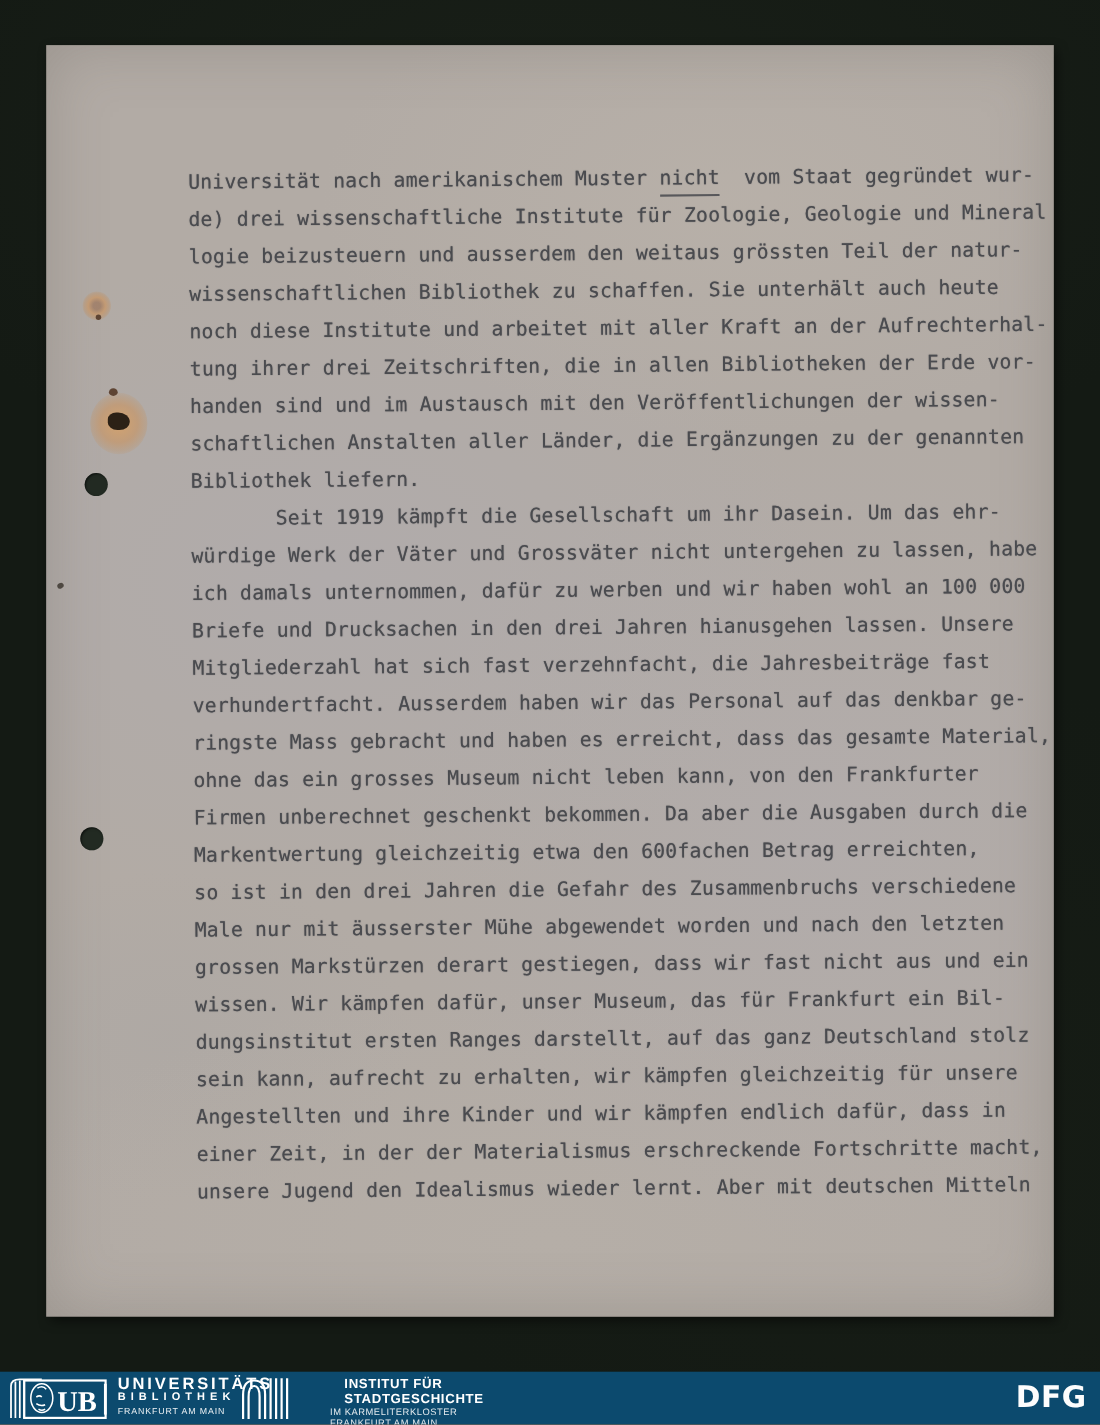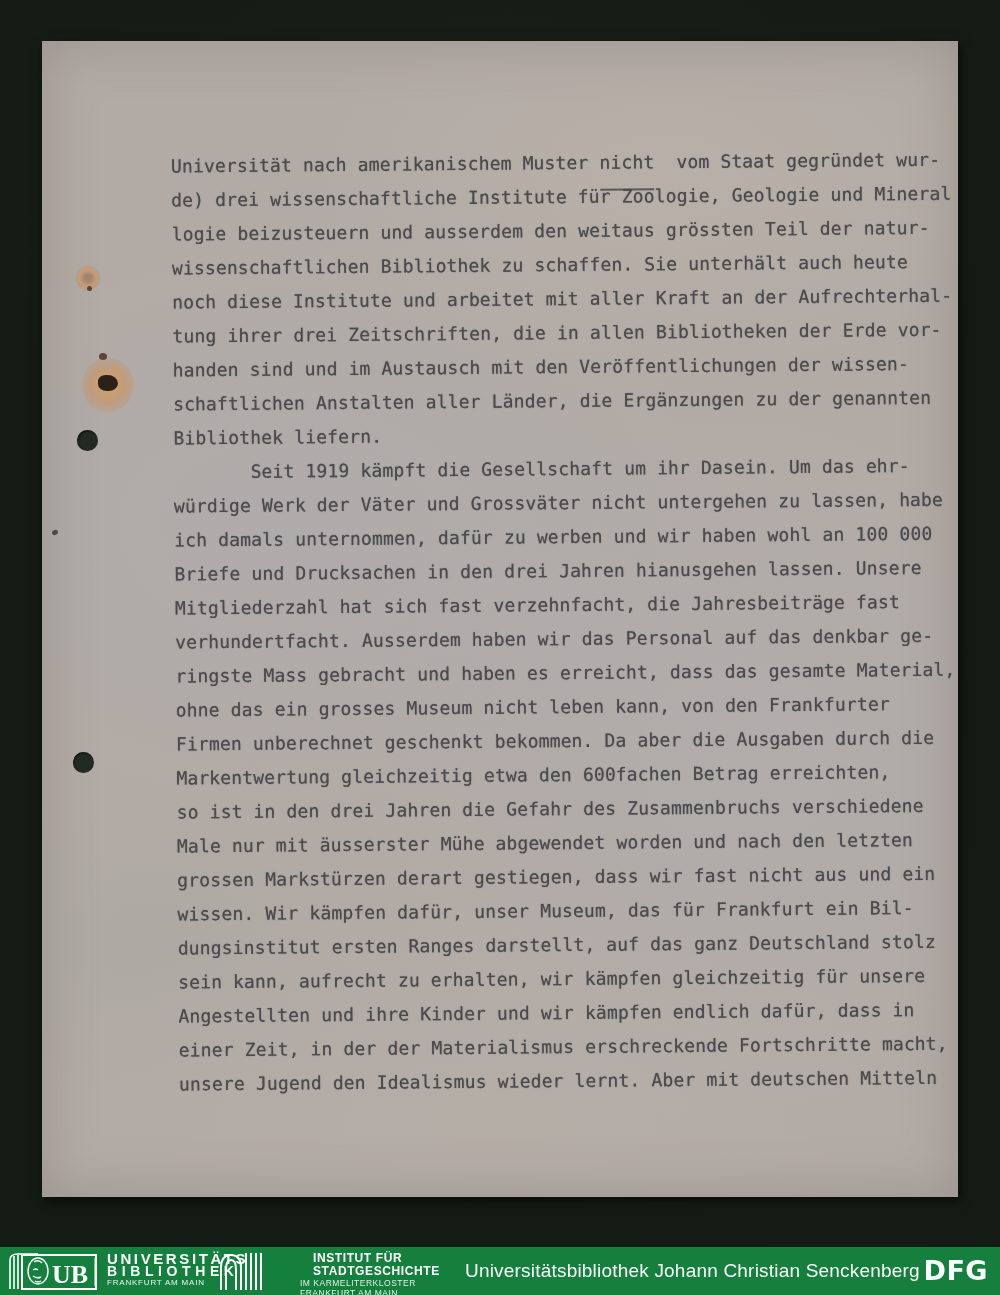--- a/index.html
+++ b/index.html
@@ -29,46 +29,46 @@
   .text-block{
     position:absolute;left:133px;top:105px;width:800px;
     transform:rotate(-0.5deg);
     font-family:"DejaVu Sans Mono","Liberation Mono",monospace;
     font-size:18px;line-height:34px;letter-spacing:.15px;
     color:#4a4b4f;
     text-shadow:0 0 1px rgba(72,73,78,.75);
     white-space:pre;
   }
   .tw-line{height:34px;}
-  .tw-line span.u{border-bottom:2px solid rgba(72,73,78,.85);padding-bottom:16px;}
+  .tw-line span.u{border-bottom:2px solid rgba(72,73,78,.85);padding-bottom:4px;}
 
   
   .stain-ring{
     position:absolute;border-radius:50%;
     background:
       radial-gradient(circle, rgba(148,94,58,.5) 18%, rgba(198,152,108,.85) 42%, rgba(190,146,104,.45) 62%, transparent 78%);
   }
   .stain-halo{
     position:absolute;border-radius:50%;
     background:radial-gradient(circle, rgba(206,160,112,.95) 15%, rgba(198,150,104,.7) 45%, rgba(192,148,104,.35) 65%, transparent 80%);
   }
   .stain-core{position:absolute;background:#2c2116;border-radius:42% 58% 52% 48%;}
   .stain-dot{position:absolute;border-radius:50%;background:#5e4433;}
   .punch-hole{position:absolute;width:21px;height:21px;border-radius:50%;background:#222a22;box-shadow:inset 1px 1px 2px rgba(0,0,0,.6);}
   .speck{position:absolute;width:6px;height:5px;border-radius:50%;background:#4e4842;transform:rotate(-25deg);}
 
   
   .footer{
     position:absolute;left:0;bottom:0;width:1000px;height:48px;
-    background:#15803d;color:#ffffff;
+    background:#0c4a6e;color:#ffffff;
   }
   .ub-logo{position:absolute;left:8px;top:5px;}
   .ub-text{position:absolute;left:107px;top:6px;line-height:12px;}
   .ub-text .big{font-size:15px;font-weight:bold;letter-spacing:2.6px;}
-  .ub-text .big2{font-size:14px;font-weight:bold;letter-spacing:4.6px;}
+  .ub-text .big2{font-size:10px;font-weight:bold;letter-spacing:4.6px;}
   .ub-text .small{font-size:8px;letter-spacing:.8px;color:rgba(255,255,255,.92);}
   .arch-logo{position:absolute;left:218px;top:5px;}
   .inst-text{position:absolute;left:268px;top:5px;}
   .inst-text .b{font-size:12px;font-weight:bold;letter-spacing:.6px;line-height:13px;padding-left:45px;}
   .inst-text .s{font-size:8.5px;letter-spacing:.5px;line-height:10px;color:rgba(255,255,255,.88);margin-left:32px;}
   .lib-name{
     position:absolute;left:465px;top:0;height:48px;line-height:48px;
     font-size:19px;color:#fbfbfb;letter-spacing:.2px;
   }
   .dfg{
@@ -128,16 +128,15 @@
     </g>
   </svg>
 
   <div class="inst-text">
     <div class="b">INSTITUT FÜR</div>
     <div class="b">STADTGESCHICHTE</div>
     <div class="s">IM KARMELITERKLOSTER</div>
     <div class="s">FRANKFURT AM MAIN</div>
   </div>
 
-  <div class="lib-name">Universitätsbibliothek Johann Christian Senckenberg</div>
 
   <div class="dfg">DFG</div>
 </div>
 
 </body></html>

